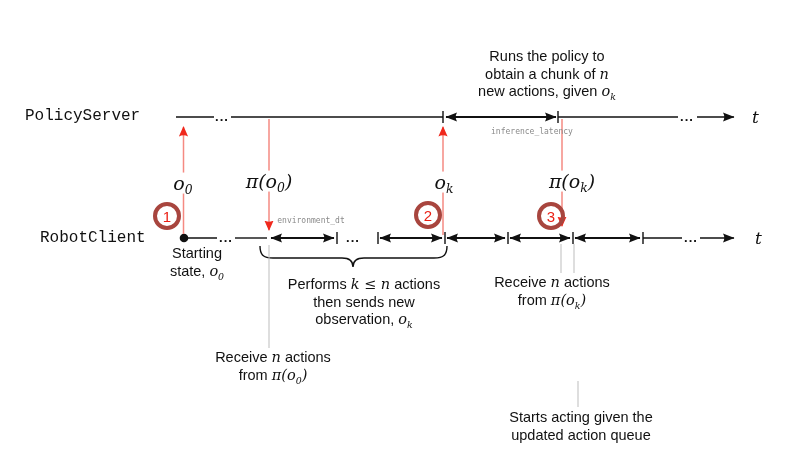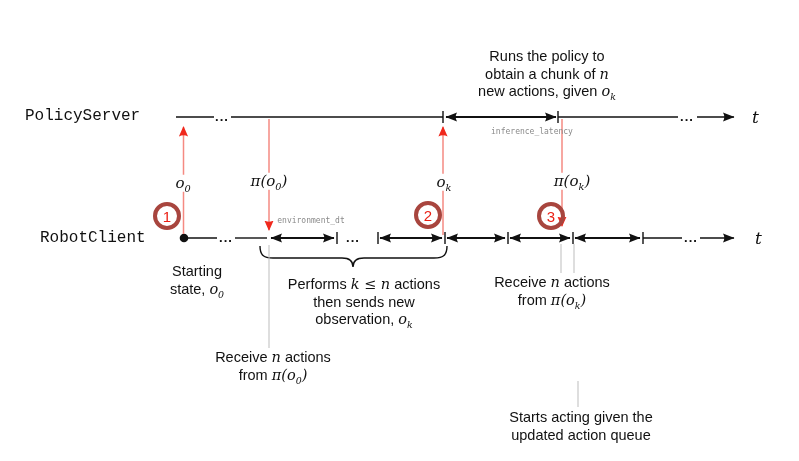--- a/index.html
+++ b/index.html
@@ -8,21 +8,21 @@
   .stage { position:relative; width:799px; height:461px; background:#ffffff; overflow:hidden; }
   .stage > svg { position:absolute; left:0; top:0; }
 
   .txt { position:absolute; transform:translateX(-50%); text-align:center;
          font-size:14.5px; line-height:1.22; color:#111; white-space:pre-line; width:max-content; }
   .mono { position:absolute; font-family:"Liberation Mono","DejaVu Sans Mono",monospace;
           font-size:16px; color:#111; white-space:nowrap; }
   .tiny { position:absolute; transform:translate(-50%,-50%);
           font-family:"DejaVu Sans Mono",monospace; font-size:8px; color:#8a8a8a; white-space:nowrap; }
   .math-label { position:absolute; transform:translate(-50%,-50%);
-          font-size:15px; color:#111; background:#fff; padding:0 3px; line-height:1.1;
+          font-size:19px; color:#111; background:#fff; padding:0 3px; line-height:1.1;
           font-family:"DejaVu Serif",serif; font-style:italic; white-space:nowrap; }
   .t-label { position:absolute; transform:translate(0,-50%); font-size:17px; color:#111;
           font-family:"DejaVu Serif",serif; font-style:italic; }
   i.m { font-family:"DejaVu Serif",serif; font-style:italic; font-weight:normal; }
   sub { font-size:65%; vertical-align:sub; line-height:0; }
   .step-circle { position:absolute; transform:translate(-50%,-50%);
           width:28px; height:28px; border:4.5px solid #a8453e; border-radius:50%;
           color:#ea2015; font-size:15px; display:flex; align-items:center; justify-content:center;
           background:transparent; }
 </style>
@@ -110,21 +110,21 @@
   <div class="tiny" style="left:500px; top:131px;margin-left:32px;">inference_latency</div>
   <div class="tiny" style="left:305px; top:220px;padding-left:12px;">environment_dt</div>
 
   <div class="step-circle" style="left:167px; top:216px;">1</div>
   <div class="step-circle" style="left:428px; top:215px;">2</div>
   <div class="step-circle" style="left:551px; top:216px;">3</div>
 
   <div class="txt" style="left:547px; top:48px;">Runs the policy to
 obtain a chunk of <i class="m">n</i>
 new actions, given <i class="m">o<sub>k</sub></i></div>
-  <div class="txt" style="left:197px; top:263px;">Starting
+  <div class="txt" style="left:197px; top:245px;">Starting
 state, <i class="m">o<sub>0</sub></i></div>
   <div class="txt" style="left:364px; top:276px;">Performs <i class="m">k ≤ n</i> actions
 then sends new
 observation, <i class="m">o<sub>k</sub></i></div>
   <div class="txt" style="left:273px; top:349px;">Receive <i class="m">n</i> actions
 from <i class="m">π(o<sub>0</sub>)</i></div>
   <div class="txt" style="left:552px; top:274px;">Receive <i class="m">n</i> actions
 from <i class="m">π(o<sub>k</sub>)</i></div>
   <div class="txt" style="left:581px; top:409px;">Starts acting given the
 updated action queue</div>

